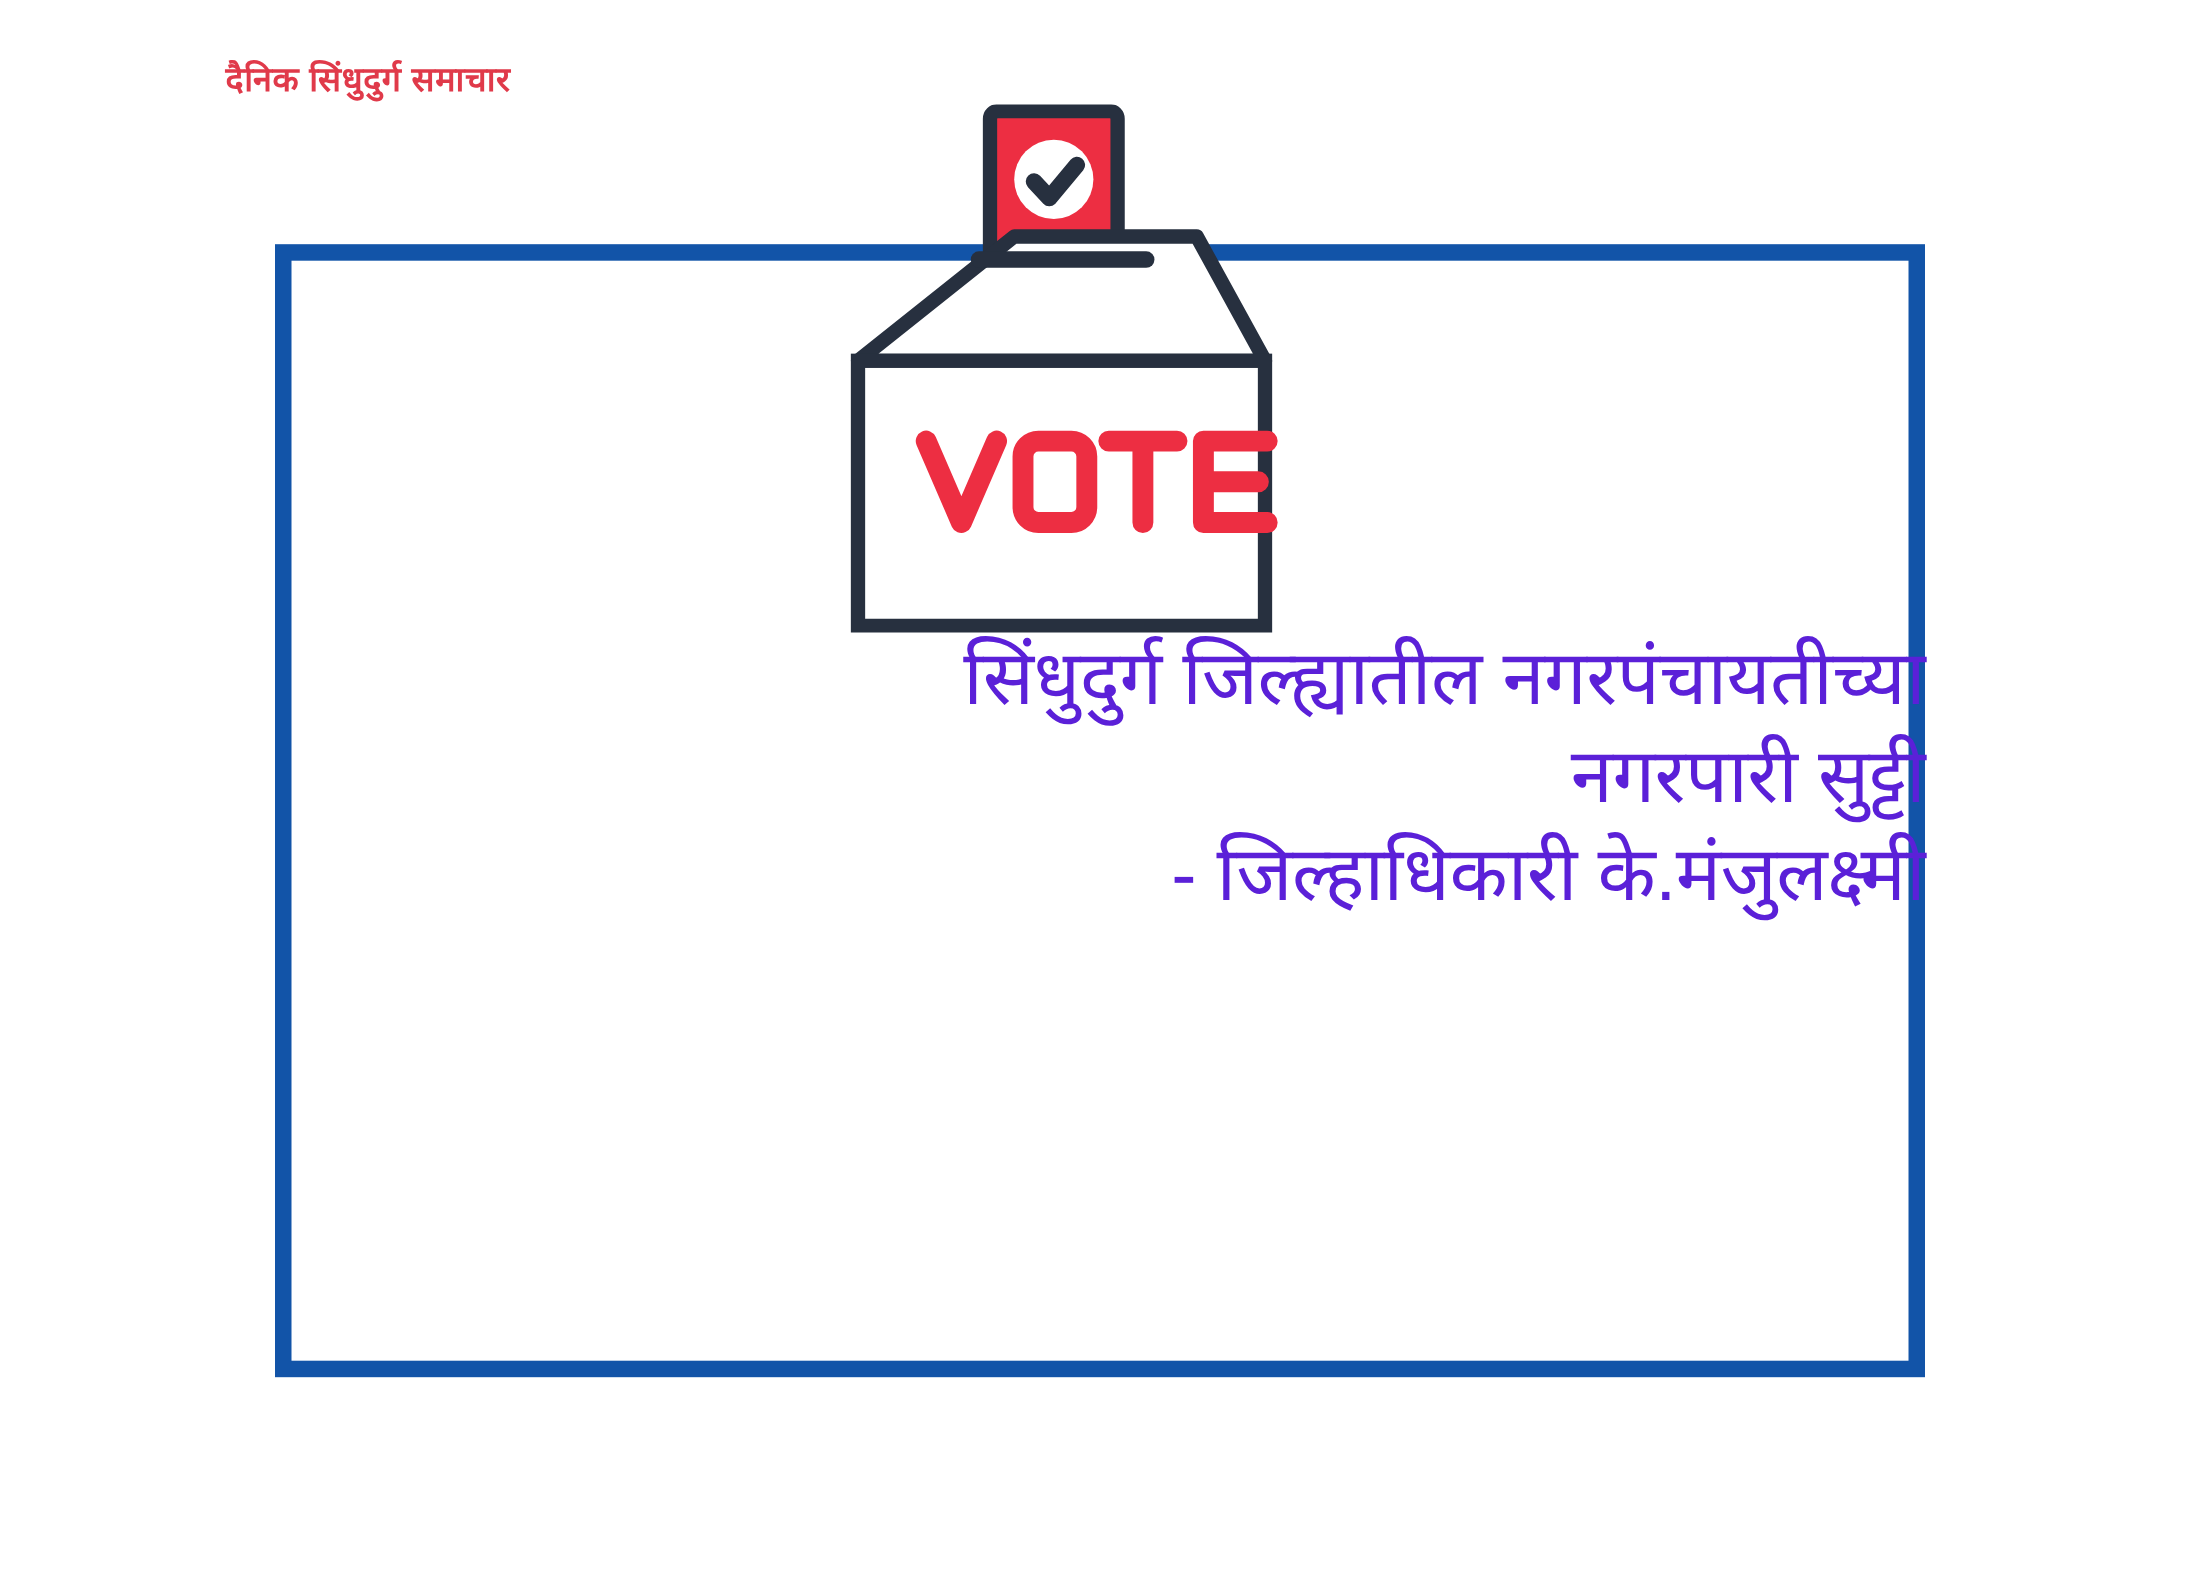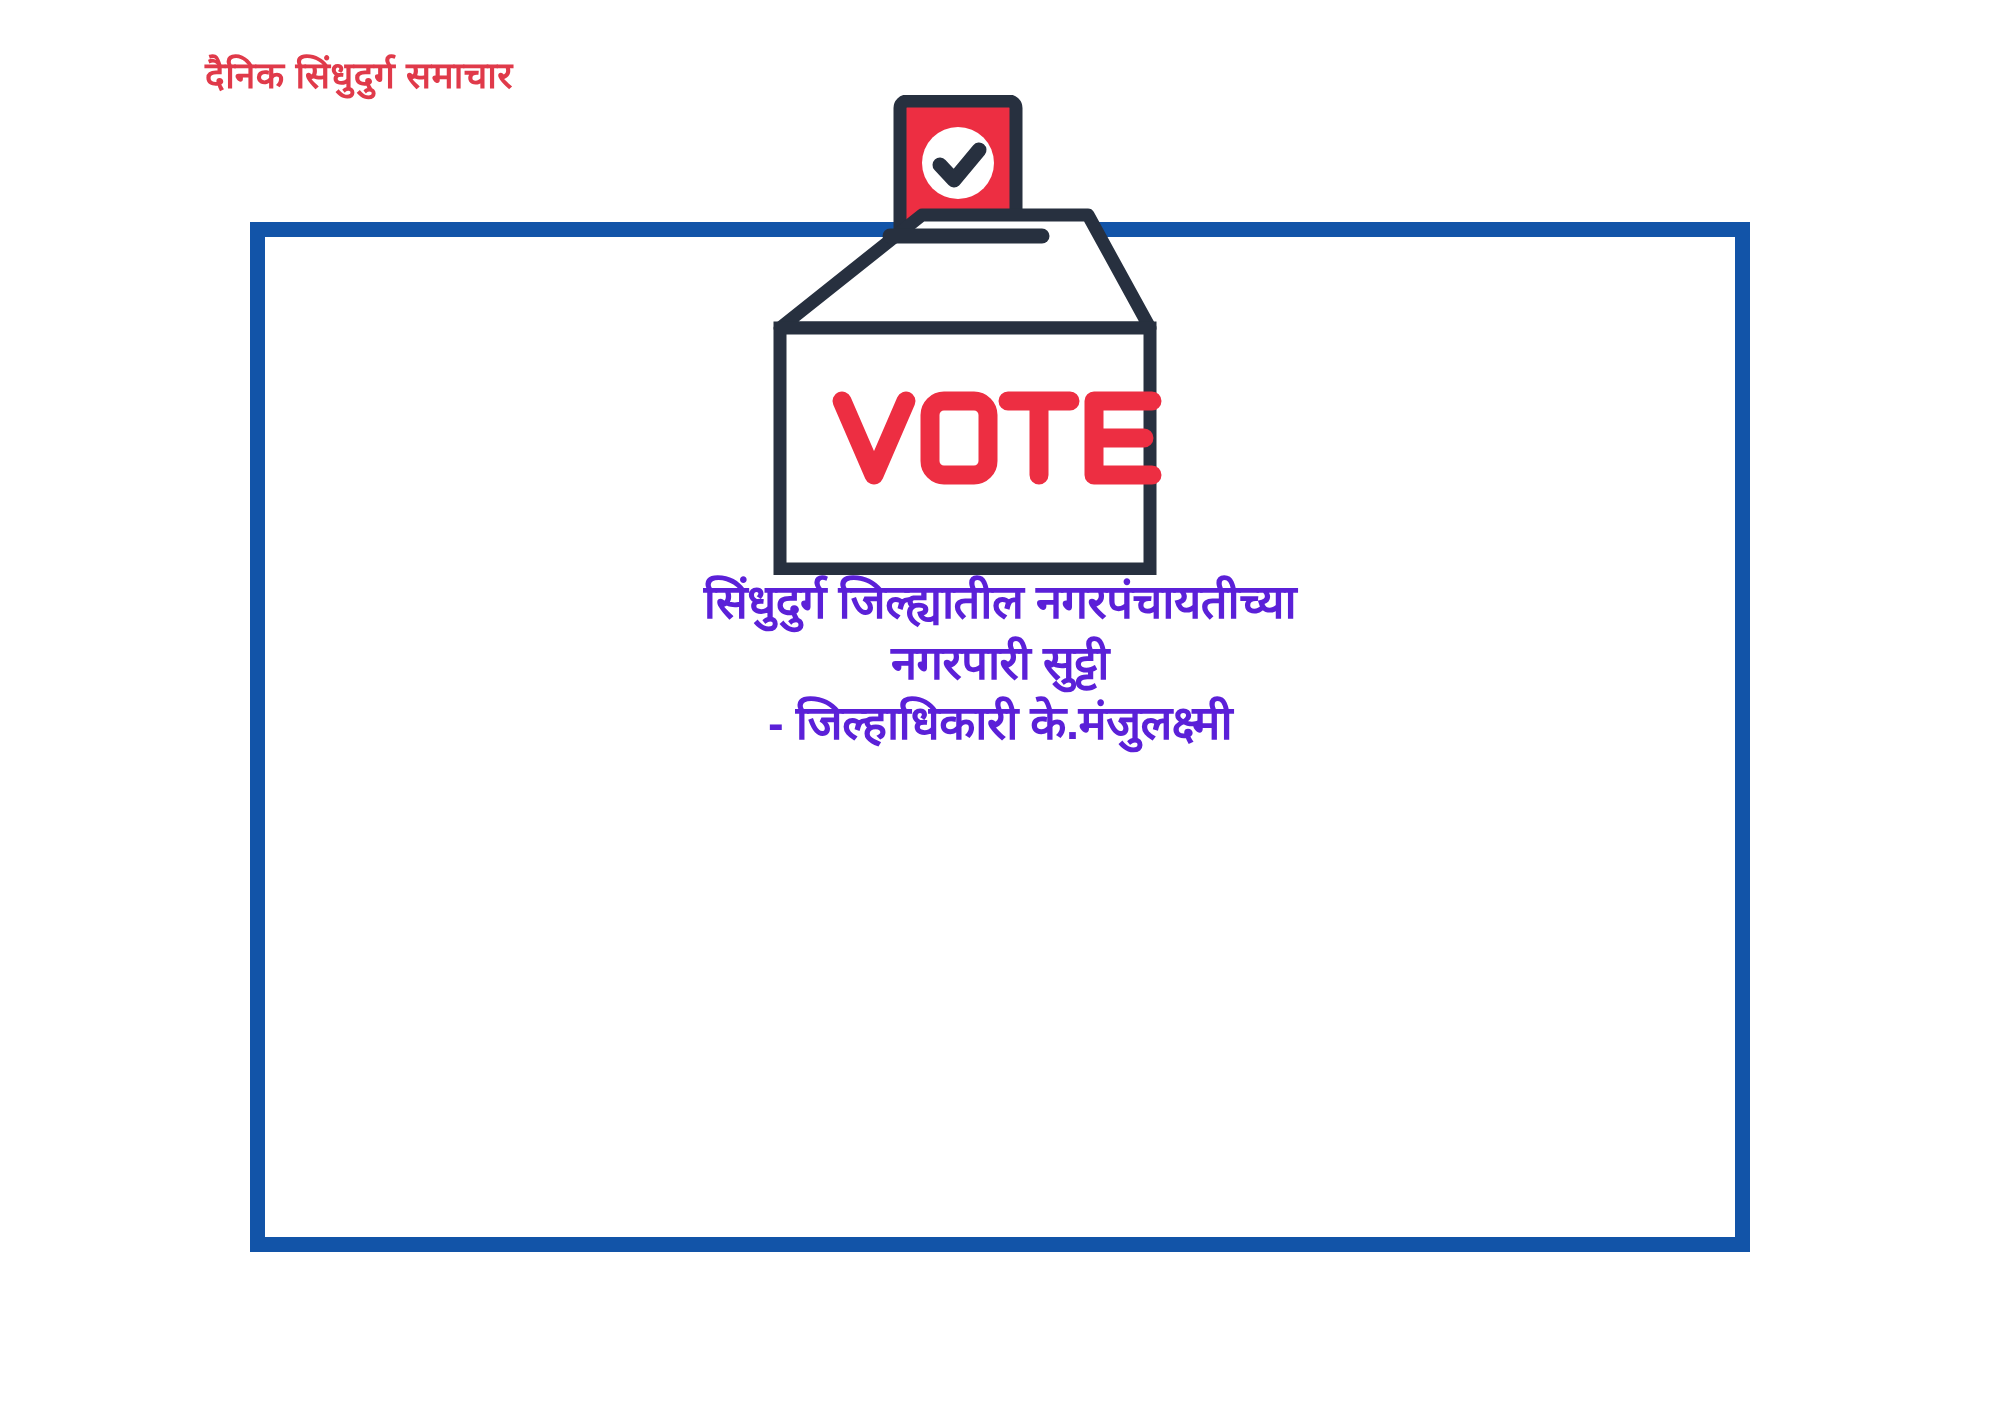--- a/index.html
+++ b/index.html
@@ -18,21 +18,21 @@
     background: #ffffff;
     overflow: hidden;
   }
 
   
   .masthead {
     position: absolute;
     left: 205px;
     top: 56px;
     font-family: "Liberation Sans", sans-serif;
-    font-size: 37px;
+    font-size: 31px;
     font-weight: bold;
     color: #e03a4a;
     letter-spacing: 0.5px;
     white-space: nowrap;
     line-height: 1.1;
   }
 
   
   .frame {
     position: absolute;
@@ -58,25 +58,25 @@
     width: 100%;
     height: 100%;
   }
 
   
   .headline {
     position: absolute;
     left: 250px;
     top: 572px;
     width: 1500px;
-    text-align: center;
+    text-align: right;
     color: #5b20d8;
     font-family: "Liberation Sans", sans-serif;
-    font-weight: bold;
-    font-size: 47px;
+    font-weight: normal;
+    font-size: 69px;
     line-height: 1.29;
     letter-spacing: -0.5px;
   }
   .headline .hl-line {
     display: block;
     white-space: nowrap;
   }
 </style>
 </head>
 <body>

